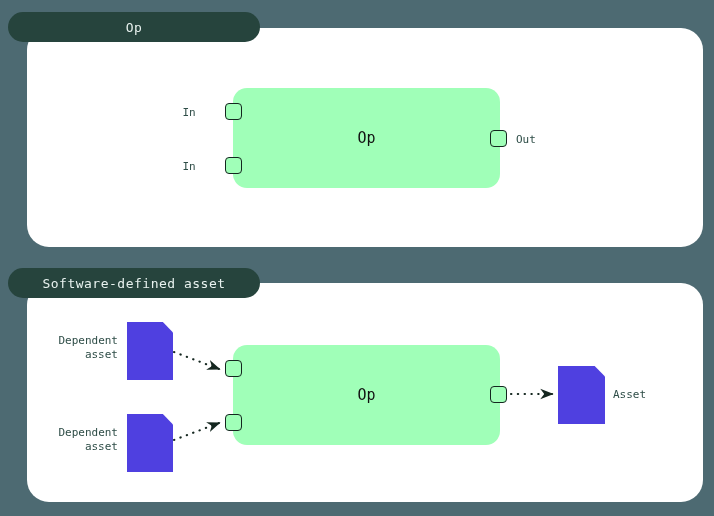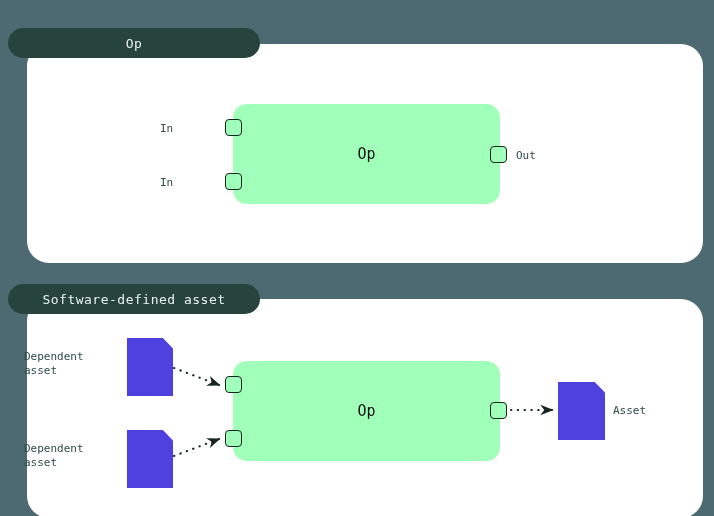--- a/index.html
+++ b/index.html
@@ -10,21 +10,21 @@
     width: 714px;
     height: 516px;
     background: #4d6a72;
     font-family: "DejaVu Sans Mono", "Liberation Mono", monospace;
     overflow: hidden;
     position: relative;
   }
 
   .stage {
     position: absolute;
-    left: 0; top: 16px;
+    left: 0; top: 0;
     width: 714px;
     height: 492px;
   }
 
   
   .panel {
     position: absolute;
     background: #ffffff;
     border-radius: 22px;
   }
@@ -79,37 +79,37 @@
     border: 1.4px solid #14261f;
     border-radius: 4px;
   }
 
   .port-label {
     position: absolute;
     font-size: 11px;
     color: #2e4d47;
     white-space: nowrap;
   }
-  .port-label.right-aligned { text-align: left; }
+  .port-label.right-aligned { text-align: center; }
 
   
   .asset {
     position: absolute;
     background: #4f40e0;
     clip-path: polygon(0 0, 78% 0, 100% 18%, 100% 100%, 0 100%);
   }
 
   .asset-label {
     position: absolute;
     font-size: 11px;
     color: #2e4d47;
     line-height: 14px;
     white-space: pre-line;
   }
-  .asset-label.right-aligned { text-align: left; }
+  .asset-label.right-aligned { text-align: right; }
 
   
   #edges {
     position: absolute;
     left: 0; top: 0;
     width: 714px;
     height: 516px;
     pointer-events: none;
   }
 </style>

